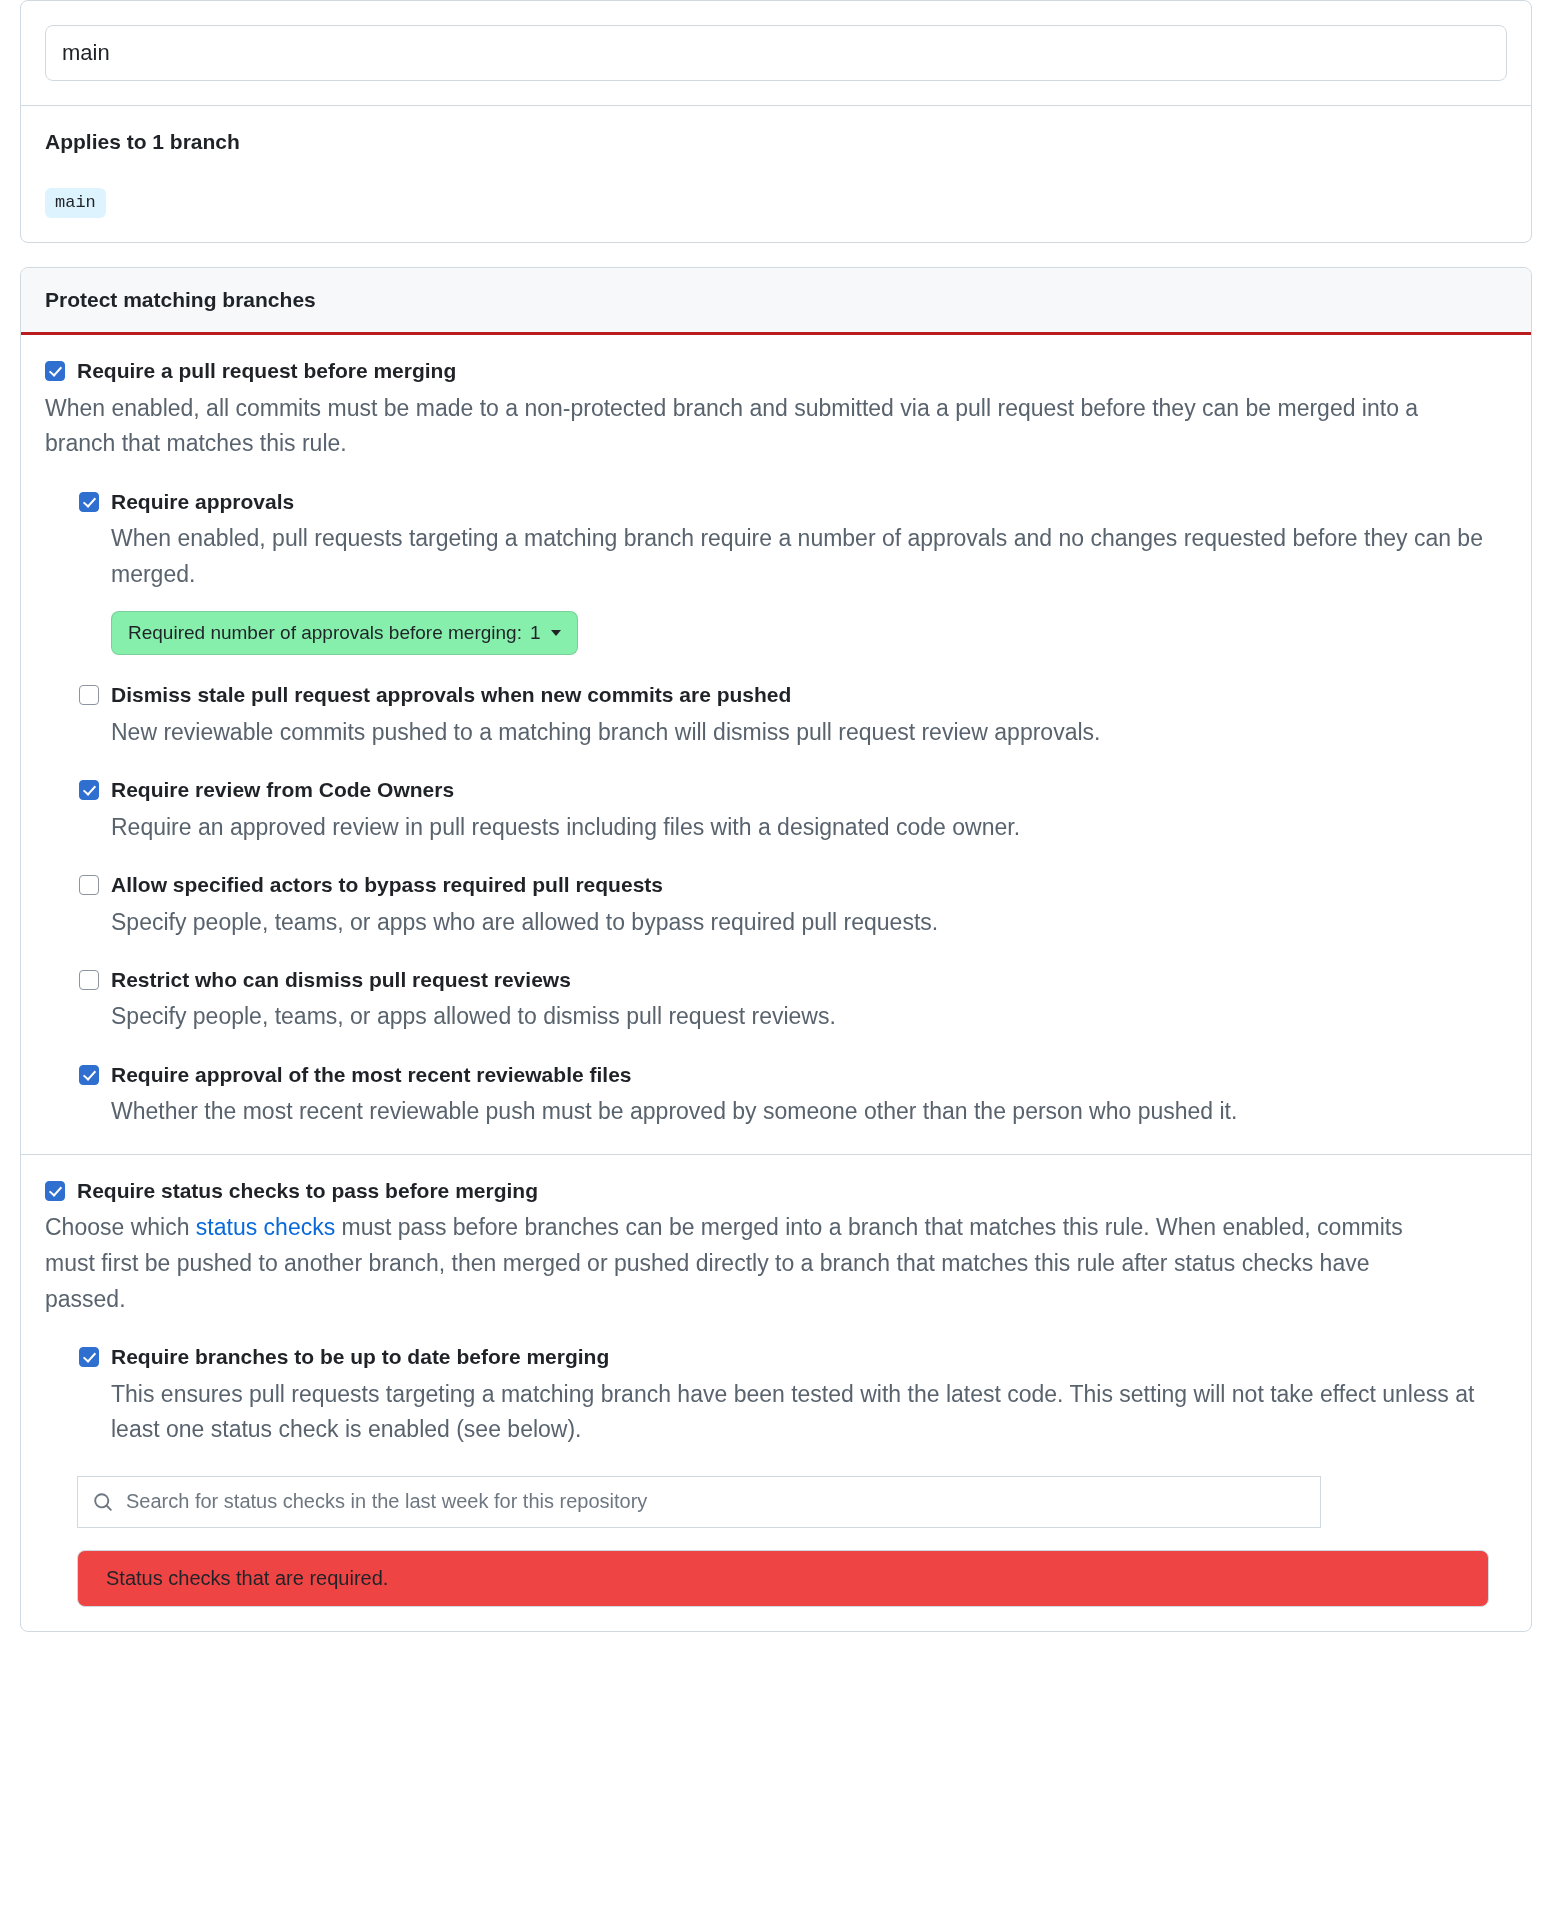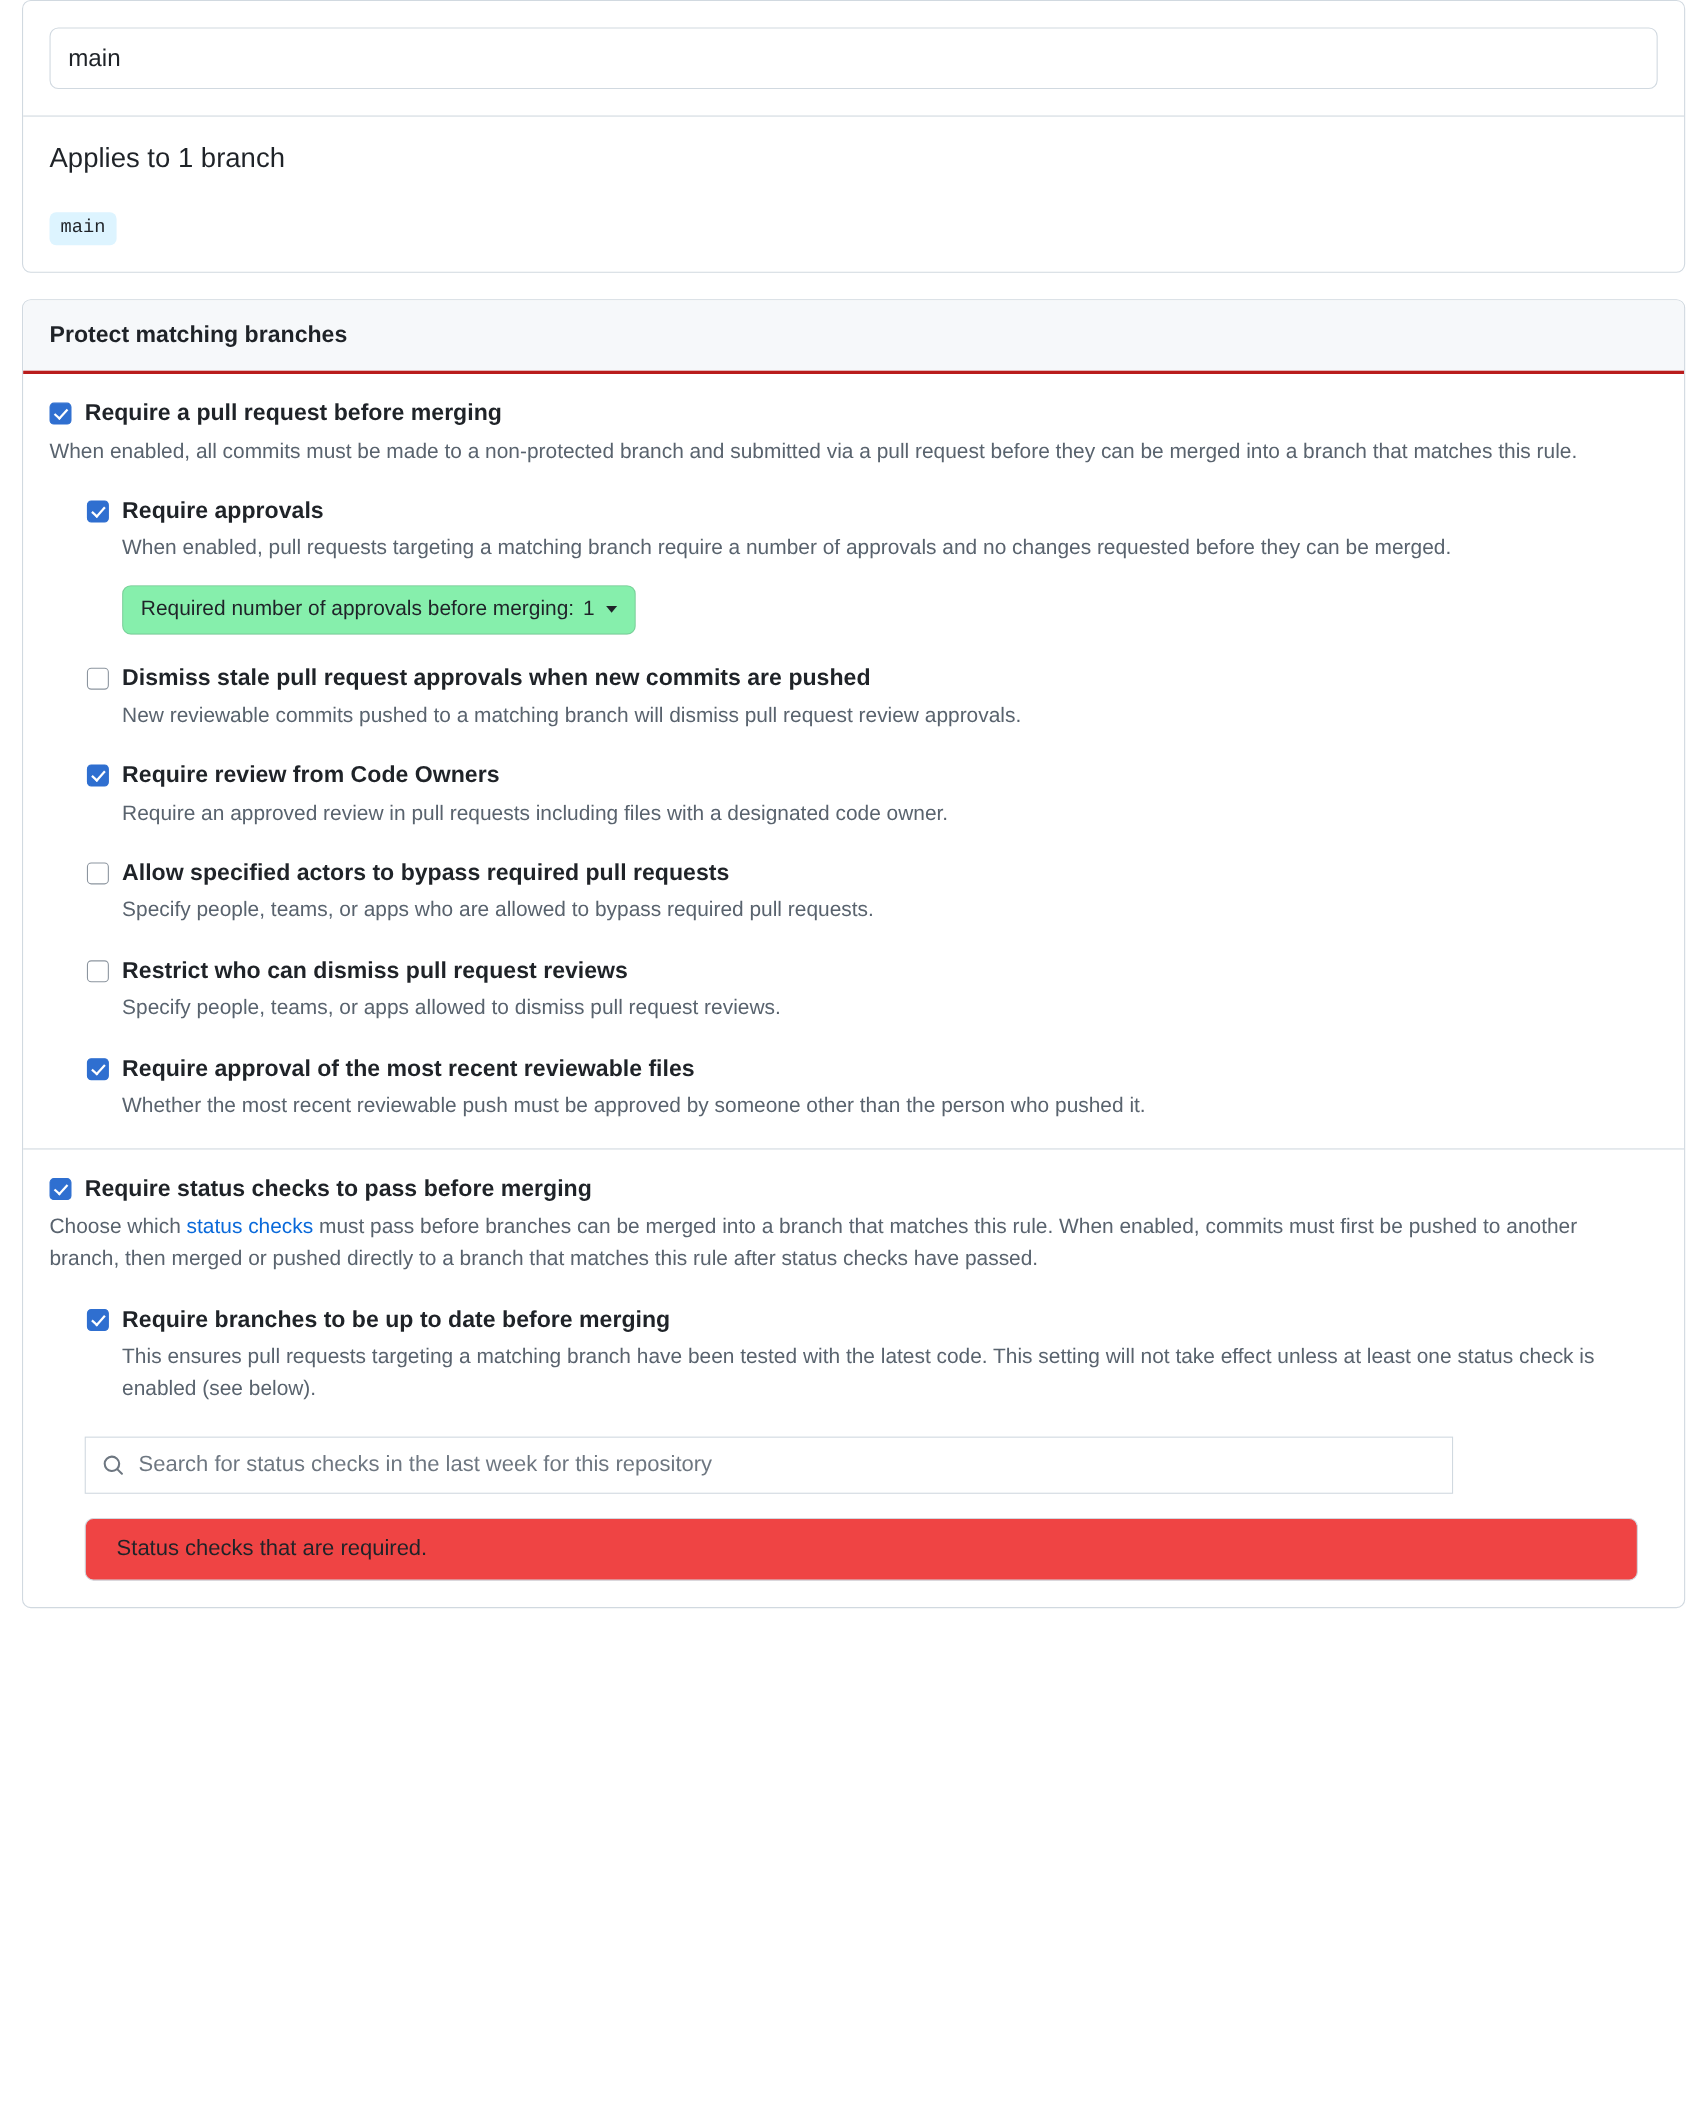--- a/index.html
+++ b/index.html
@@ -46,22 +46,22 @@
     border-radius: 8px;
     background: #ffffff;
     outline: none;
   }
 
   .applies-section {
     border-top: 1px solid #d1d9e0;
     padding: 24px;
   }
   .applies-title {
-    font-size: 25px;
-    font-weight: normal;
+    font-size: 21px;
+    font-weight: bold;
     margin: 0 0 34px 0;
   }
   .branch-chip {
     display: inline-block;
     font-family: "Liberation Mono", monospace;
     font-size: 17px;
     color: #1f2328;
     background: #ddf4ff;
     border-radius: 6px;
     padding: 5px 10px;
@@ -117,21 +117,21 @@
     transform: rotate(42deg);
   }
   .check-label {
     font-size: 21px;
     font-weight: bold;
     line-height: 1.3;
     color: #1f2328;
     cursor: pointer;
   }
   .desc {
-    font-size: 19px;
+    font-size: 23px;
     line-height: 1.55;
     color: #59636e;
     margin: 6px 0 0 0;
     max-width: 1400px;
   }
   .desc a { color: #0969da; text-decoration: none; }
 
   .sub-block { margin-top: 26px; }
   .sub-block.indent { margin-left: 34px; }
   .sub-desc { margin-left: 32px; }

